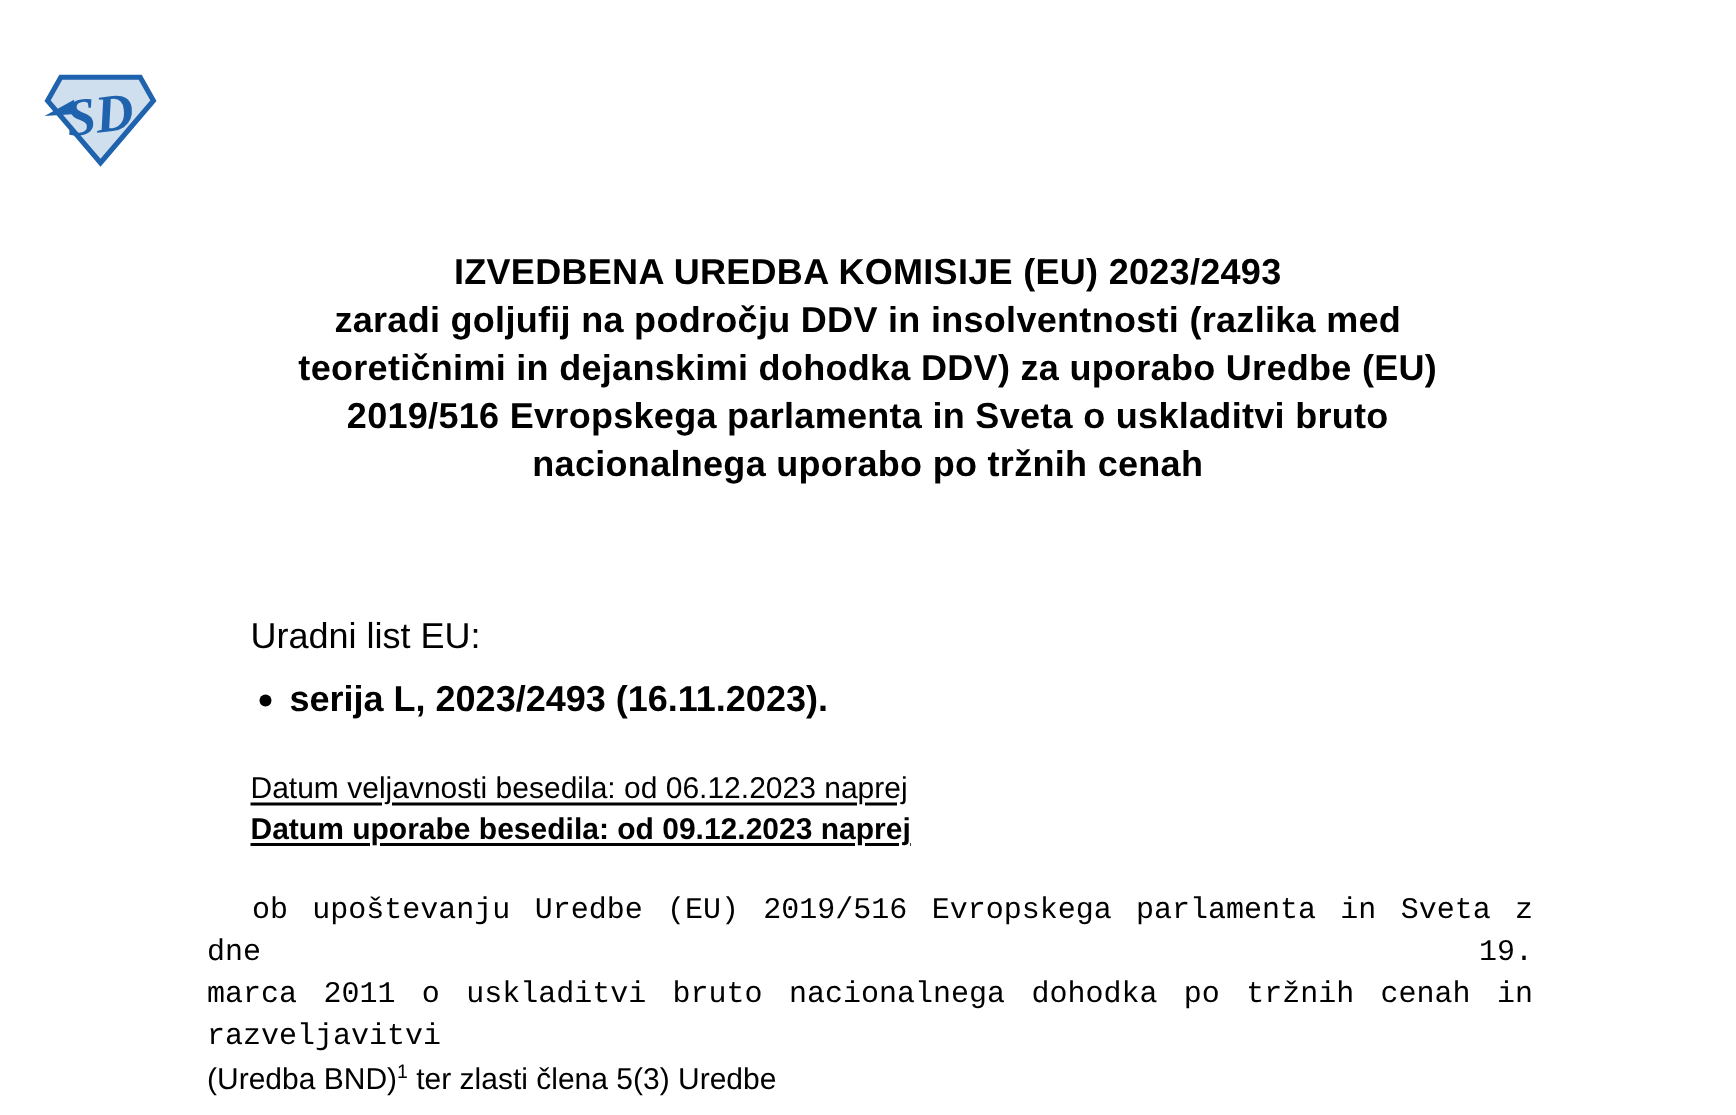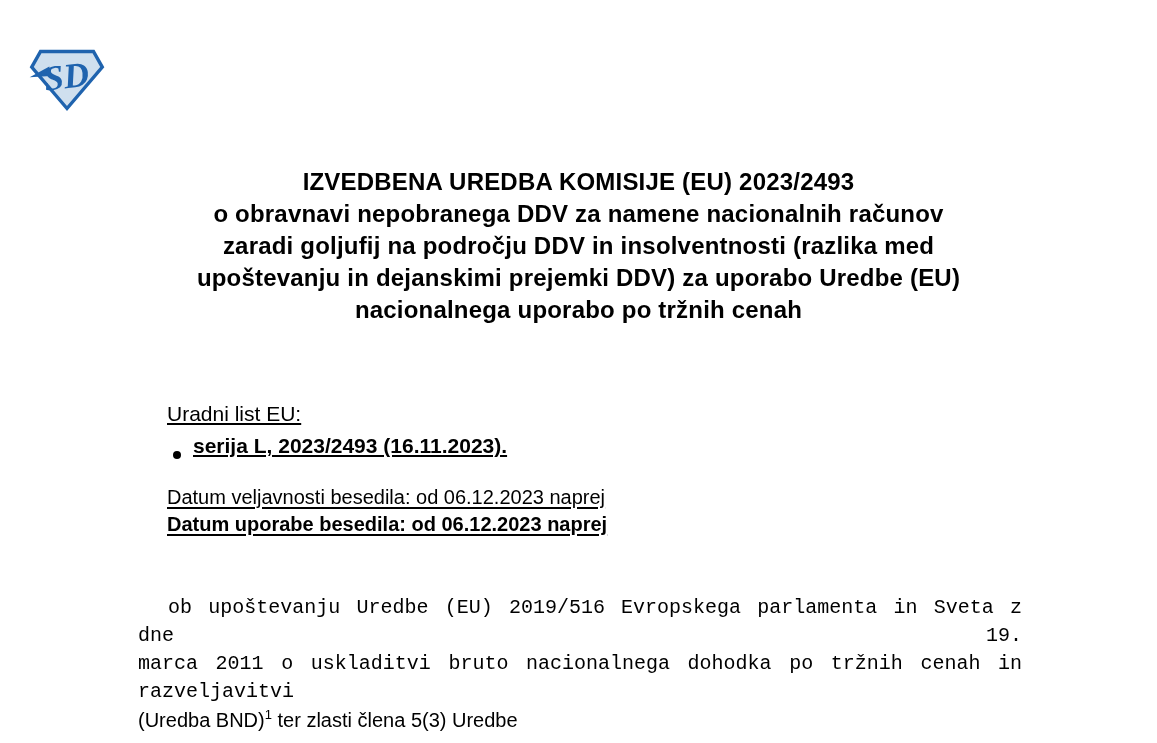--- a/index.html
+++ b/index.html
@@ -17,35 +17,35 @@
   }
   .title-block {
     position: absolute; top: 166px; left: 0;
     width: 1157px;
     text-align: center;
     font-size: 24px; font-weight: bold;
     line-height: 32px;
     letter-spacing: 0.2px;
   }
   .journal {
-    position: absolute; top: 401px; left: 167px;
-    font-size: 21px; line-height: 26px; text-decoration: underline;
+    position: absolute; top: 412px; left: 167px;
+    font-size: 24px; line-height: 26px;
   }
   .journal-item {
-    margin-top: 6px;
-    display: flex; align-items: flex-end;
+    margin-top: 16px;
+    display: flex; align-items: flex-start;
   }
   .bullet-dot {
     width: 8px; height: 8px; border-radius: 50%;
     background: #000; flex: 0 0 auto;
     margin: 9px 12px 0 6px;
   }
   .journal-item-text { font-weight: bold; }
   .validity {
-    position: absolute; top: 484px; left: 167px;
+    position: absolute; top: 513px; left: 167px;
     font-size: 20px; line-height: 27px;
   }
   .validity-line {
     text-decoration: underline;
     text-underline-offset: 3px;
     text-decoration-thickness: 2px;
   }
   .bold { font-weight: bold; }
   .preamble {
     position: absolute; top: 594px; left: 138px;
@@ -68,41 +68,41 @@
   <svg width="76" height="66" viewBox="0 0 112 96">
     <path d="M 17 6 L 95 6 L 108 29 L 56 90 L 4 29 Z" fill="#cfdfee" stroke="#1f63ae" stroke-width="5" stroke-linejoin="miter"></path>
     <polygon points="1,44 30,28 32,42" fill="#1f63ae"></polygon>
     <text x="56" y="60" text-anchor="middle" font-family="Liberation Serif, serif" font-size="52" font-style="italic" font-weight="bold" fill="#1f63ae" transform="rotate(-7 56 48)">SD</text>
   </svg>
 </div>
 
 <div class="title-block">
 
 <div class="title-line">IZVEDBENA UREDBA KOMISIJE (EU) 2023/2493</div>
-    <div class="title-line">o obravnavi nepobranega DDV za namene nacionalnih računov</div>
     <div class="title-line">zaradi goljufij na področju DDV in insolventnosti (razlika med</div>
-    <div class="title-line">upoštevanju in dejanskimi prejemki DDV) za uporabo Uredbe (EU)</div>
+    <div class="title-line">teoretičnimi in dejanskimi dohodka DDV) za uporabo Uredbe (EU)</div>
+    <div class="title-line">2019/516 Evropskega parlamenta in Sveta o uskladitvi bruto</div>
     <div class="title-line">nacionalnega uporabo po tržnih cenah</div>
   </div>
 
 <div class="journal">
   <div>Uradni list EU:</div>
   <div>
 
   <div class="journal-item">
       <span class="bullet-dot"></span>
       <span class="journal-item-text">serija L, 2023/2493 (16.11.2023).</span>
     </div>
     </div>
 </div>
 
 <div class="validity">
 
 <div class="validity-line">Datum veljavnosti besedila: od 06.12.2023 naprej</div>
-    <div class="validity-line bold">Datum uporabe besedila: od 06.12.2023 naprej</div>
+    <div class="validity-line bold">Datum uporabe besedila: od 09.12.2023 naprej</div>
   </div>
 
 <div class="preamble">
   <div class="jline indent">ob upoštevanju Uredbe (EU) 2019/516 Evropskega parlamenta in Sveta z dne 19.</div>
   <div>
 
   <div class="jline">marca 2011 o uskladitvi bruto nacionalnega dohodka po tržnih cenah in razveljavitvi</div>
     </div>
   <div>
     <span>(Uredba BND)</span><sup class="fnref">1</sup><span> ter zlasti člena 5(3) Uredbe</span>

